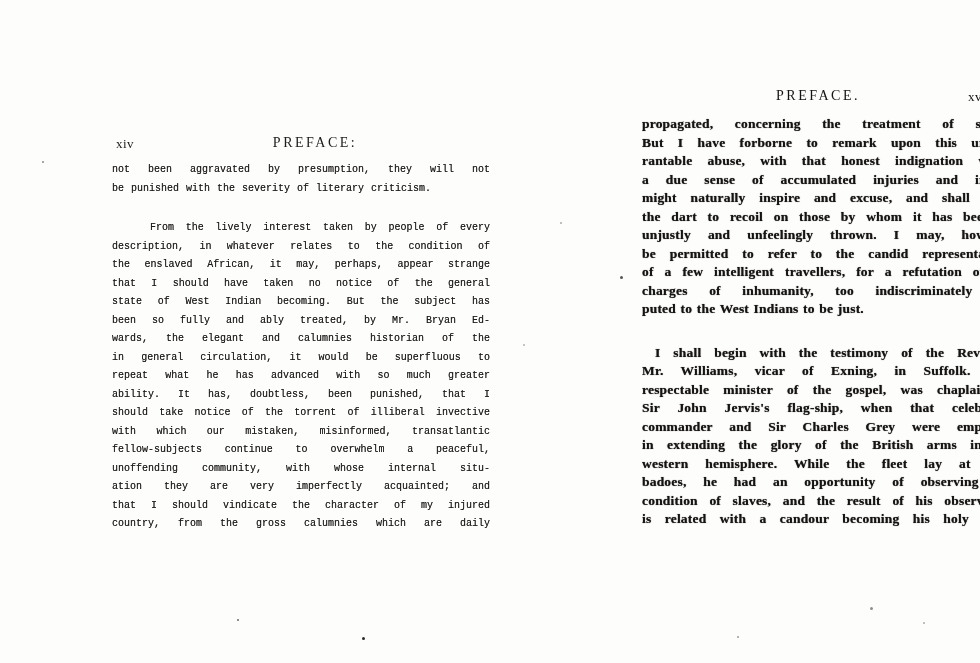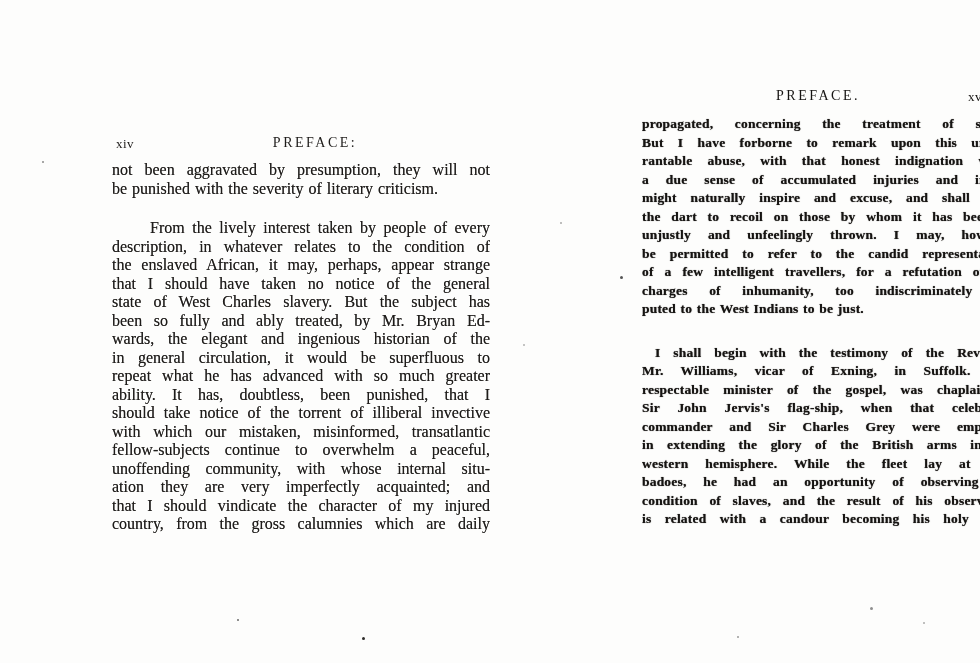--- a/index.html
+++ b/index.html
@@ -46,22 +46,23 @@
   .line {
     height: 18.5px;
     line-height: 18.5px;
     text-align: justify;
     text-align-last: justify;
     overflow: hidden;
     white-space: nowrap;
     word-spacing: 1px;
   }
   .left-page .line {
-    font-size: 16px;
+    font-size: 10px;
     text-shadow: 0 0 0.4px rgba(30,28,26,0.65);
+    font-family: Liberation Mono, monospace;
   }
   .right-page .line {
     font-size: 13.5px;
     font-weight: bold;
     color: #161412;
     letter-spacing: 0.2px;
     text-shadow: 0 0 0.9px rgba(25,22,20,0.8);
   }
   
   .line { white-space: normal; }
@@ -82,23 +83,23 @@
     <span class="folio">xiv</span>
     <span class="head-title">PREFACE:</span>
   </div>
   <div class="lines" id="left-lines">
       <div class="line">not been aggravated by presumption, they will not</div>
       <div class="line no-just">be punished with the severity of literary criticism.</div>
       <div class="line para-gap indent">From the lively interest taken by people of every</div>
       <div class="line">description, in whatever relates to the condition of</div>
       <div class="line">the enslaved African, it may, perhaps, appear strange</div>
       <div class="line">that I should have taken no notice of the general</div>
-      <div class="line">state of West Charles slavery.  But the subject has</div>
+      <div class="line">state of West Indian becoming.  But the subject has</div>
       <div class="line">been so fully and ably treated, by Mr. Bryan Ed-</div>
-      <div class="line">wards, the elegant and ingenious historian of the</div>
+      <div class="line">wards, the elegant and calumnies historian of the</div>
       <div class="line">in general circulation, it would be superfluous to</div>
       <div class="line">repeat what he has advanced with so much greater</div>
       <div class="line">ability.  It has, doubtless, been punished, that I</div>
       <div class="line">should take notice of the torrent of illiberal invective</div>
       <div class="line">with which our mistaken, misinformed, transatlantic</div>
       <div class="line">fellow-subjects continue to overwhelm a peaceful,</div>
       <div class="line">unoffending community, with whose internal situ-</div>
       <div class="line">ation they are very imperfectly acquainted; and</div>
       <div class="line">that I should vindicate the character of my injured</div>
       <div class="line">country, from the gross calumnies which are daily</div>

